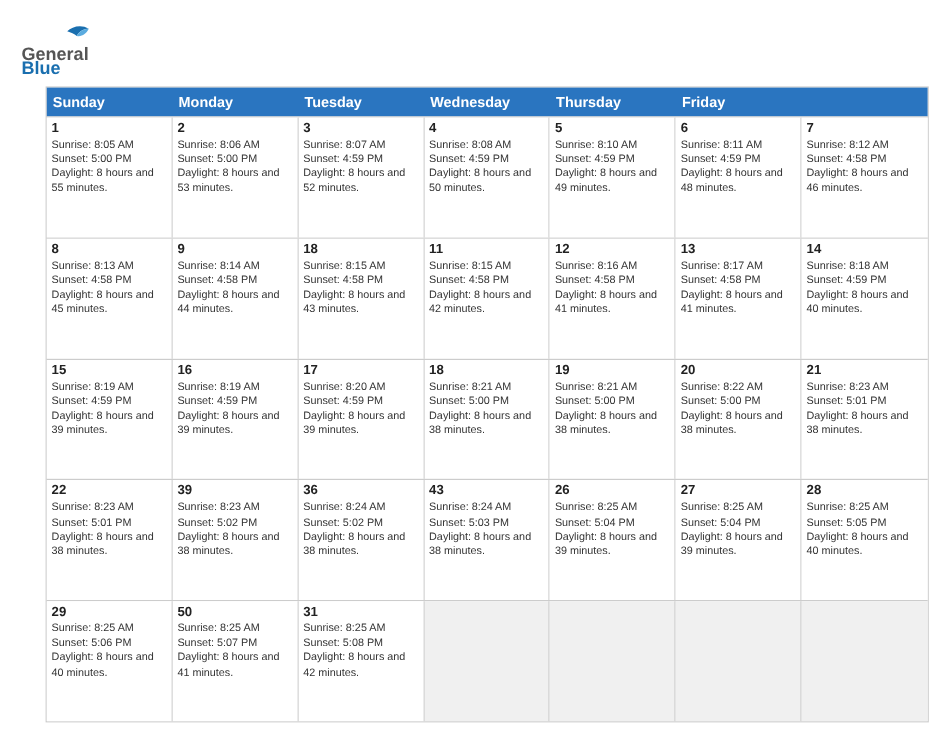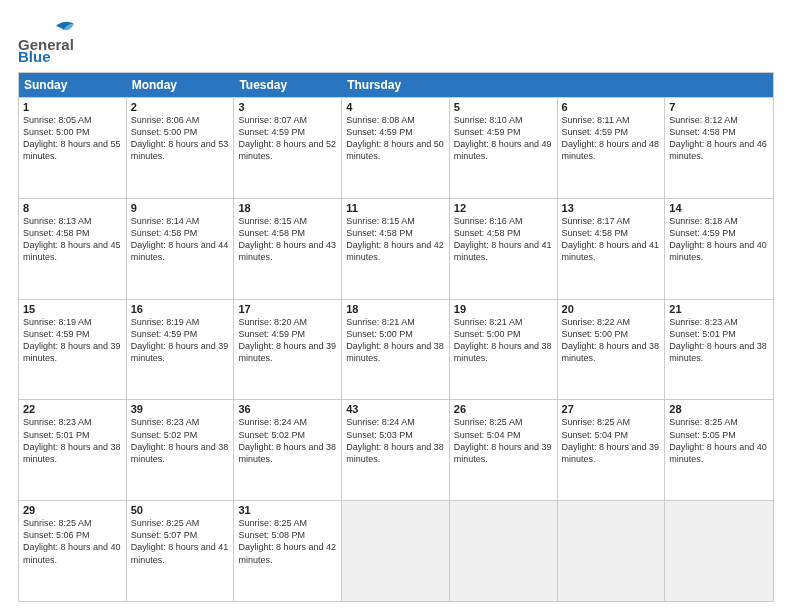--- a/index.html
+++ b/index.html
@@ -33,20 +33,21 @@
     }
     .location {
       font-size: 14px;
       color: #444;
     }
     .calendar {
       flex: 1;
       display: flex;
       flex-direction: column;
       border: 1px solid #ccc;
+      margin-left: 20px;
     }
     .cal-header {
       display: grid;
       grid-template-columns: repeat(7, 1fr);
       background: #2a75c0;
     }
     .cal-header-cell {
       color: #fff;
       font-size: 12px;
       font-weight: bold;
@@ -112,21 +113,23 @@
       <div class="month-title"></div>
       <div class="location"></div>
     </div>
   </div>
 
   <div class="calendar">
     <div class="cal-header" id="cal-header">
         <div class="cal-header-cell">Sunday</div>
         <div class="cal-header-cell">Monday</div>
         <div class="cal-header-cell">Tuesday</div>
+        <div class="cal-header-cell">Wednesday</div>
         <div class="cal-header-cell">Thursday</div>
+        <div class="cal-header-cell">Friday</div>
       </div>
     <div class="cal-body" id="cal-body">
         <div class="cal-row">
           <div class="cal-cell">
         <div class="day-num">1</div>
         <div class="day-info">
           Sunrise: 8:05 AM<br>
           Sunset: 5:00 PM<br>
           Daylight: 8 hours and 55 minutes.
         </div>

